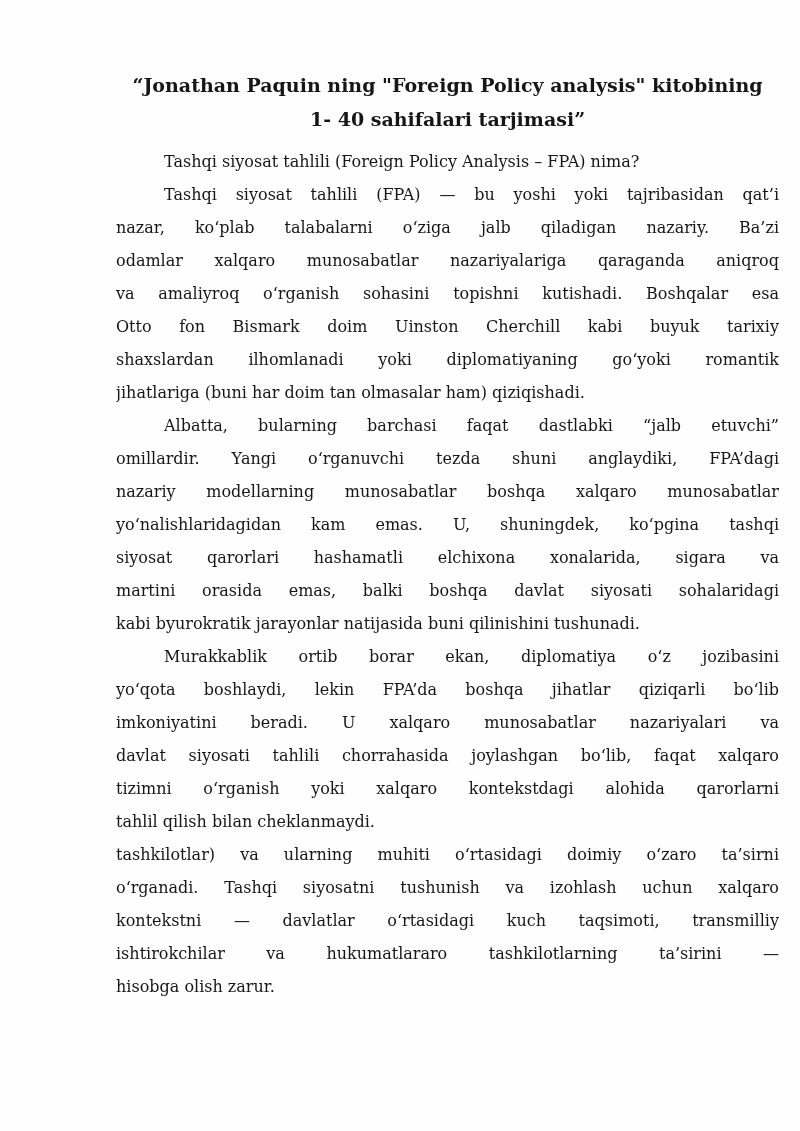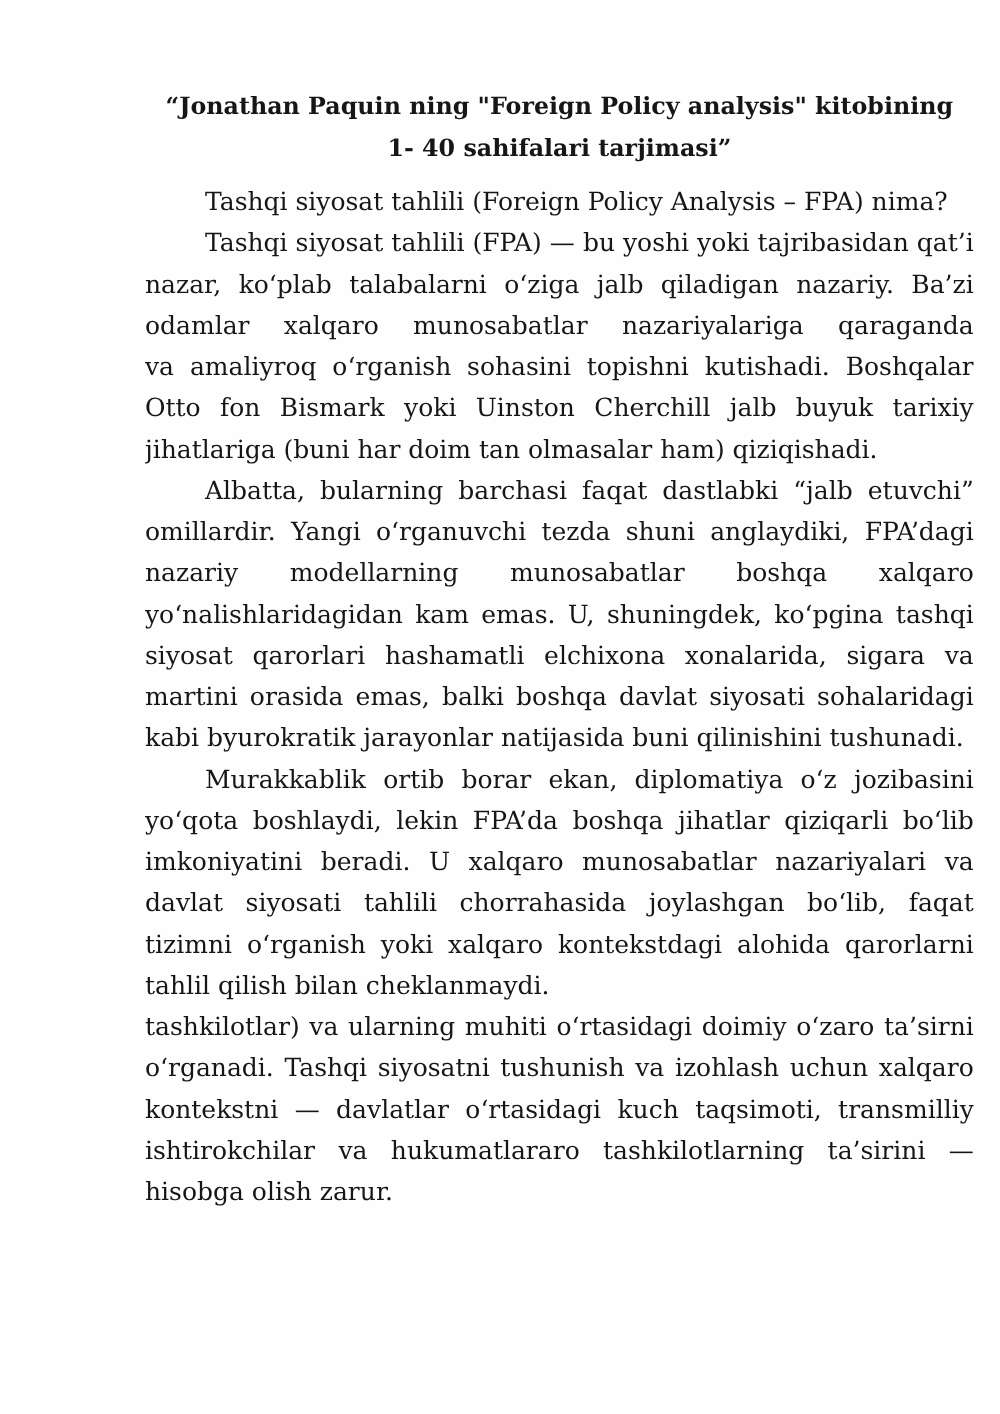--- a/index.html
+++ b/index.html
@@ -24,21 +24,21 @@
     font-size: 19px;
     font-weight: bold;
     line-height: 34px;
     height: 34px;
     text-align: center;
     white-space: nowrap;
     overflow: visible;
   }
   .para { margin: 0; }
   .line {
-    font-size: 20px;
+    font-size: 16px;
     line-height: 33px;
     height: 33px;
     overflow: hidden;
     text-align: justify;
     text-align-last: justify;
     -moz-text-align-last: justify;
   }
   .line.last {
     text-align: left;
     text-align-last: left;
@@ -59,21 +59,22 @@
 
     <div class="para">
       <div class="line last ind">Tashqi siyosat tahlili (Foreign Policy Analysis – FPA) nima?</div>
     </div>
 
     <div class="para">
       <div class="line ind">Tashqi siyosat tahlili (FPA) — bu yoshi yoki tajribasidan qat’i</div>
       <div class="line">nazar, koʻplab talabalarni oʻziga jalb qiladigan nazariy. Ba’zi</div>
       <div class="line">odamlar xalqaro munosabatlar nazariyalariga qaraganda aniqroq</div>
       <div class="line">va amaliyroq oʻrganish sohasini topishni kutishadi. Boshqalar esa</div>
-      <div class="line">Otto fon Bismark yoki Uinston Cherchill jalb buyuk tarixiy</div>
+      <div class="line">Otto fon Bismark doim Uinston Cherchill kabi buyuk tarixiy</div>
+      <div class="line">shaxslardan ilhomlanadi yoki diplomatiyaning goʻyoki romantik</div>
       <div class="line last">jihatlariga (buni har doim tan olmasalar ham) qiziqishadi.</div>
     </div>
 
     <div class="para">
       <div class="line ind">Albatta, bularning barchasi faqat dastlabki “jalb etuvchi”</div>
       <div class="line">omillardir. Yangi oʻrganuvchi tezda shuni anglaydiki, FPA’dagi</div>
       <div class="line">nazariy modellarning munosabatlar boshqa xalqaro munosabatlar</div>
       <div class="line">yoʻnalishlaridagidan kam emas. U, shuningdek, koʻpgina tashqi</div>
       <div class="line">siyosat qarorlari hashamatli elchixona xonalarida, sigara va</div>
       <div class="line">martini orasida emas, balki boshqa davlat siyosati sohalaridagi</div>

